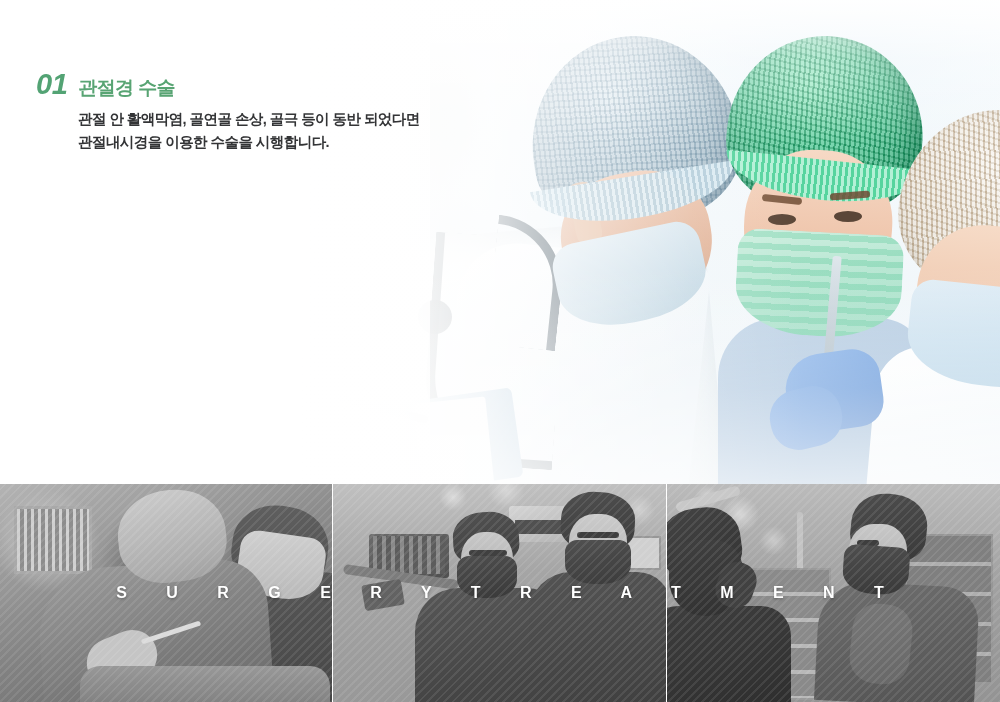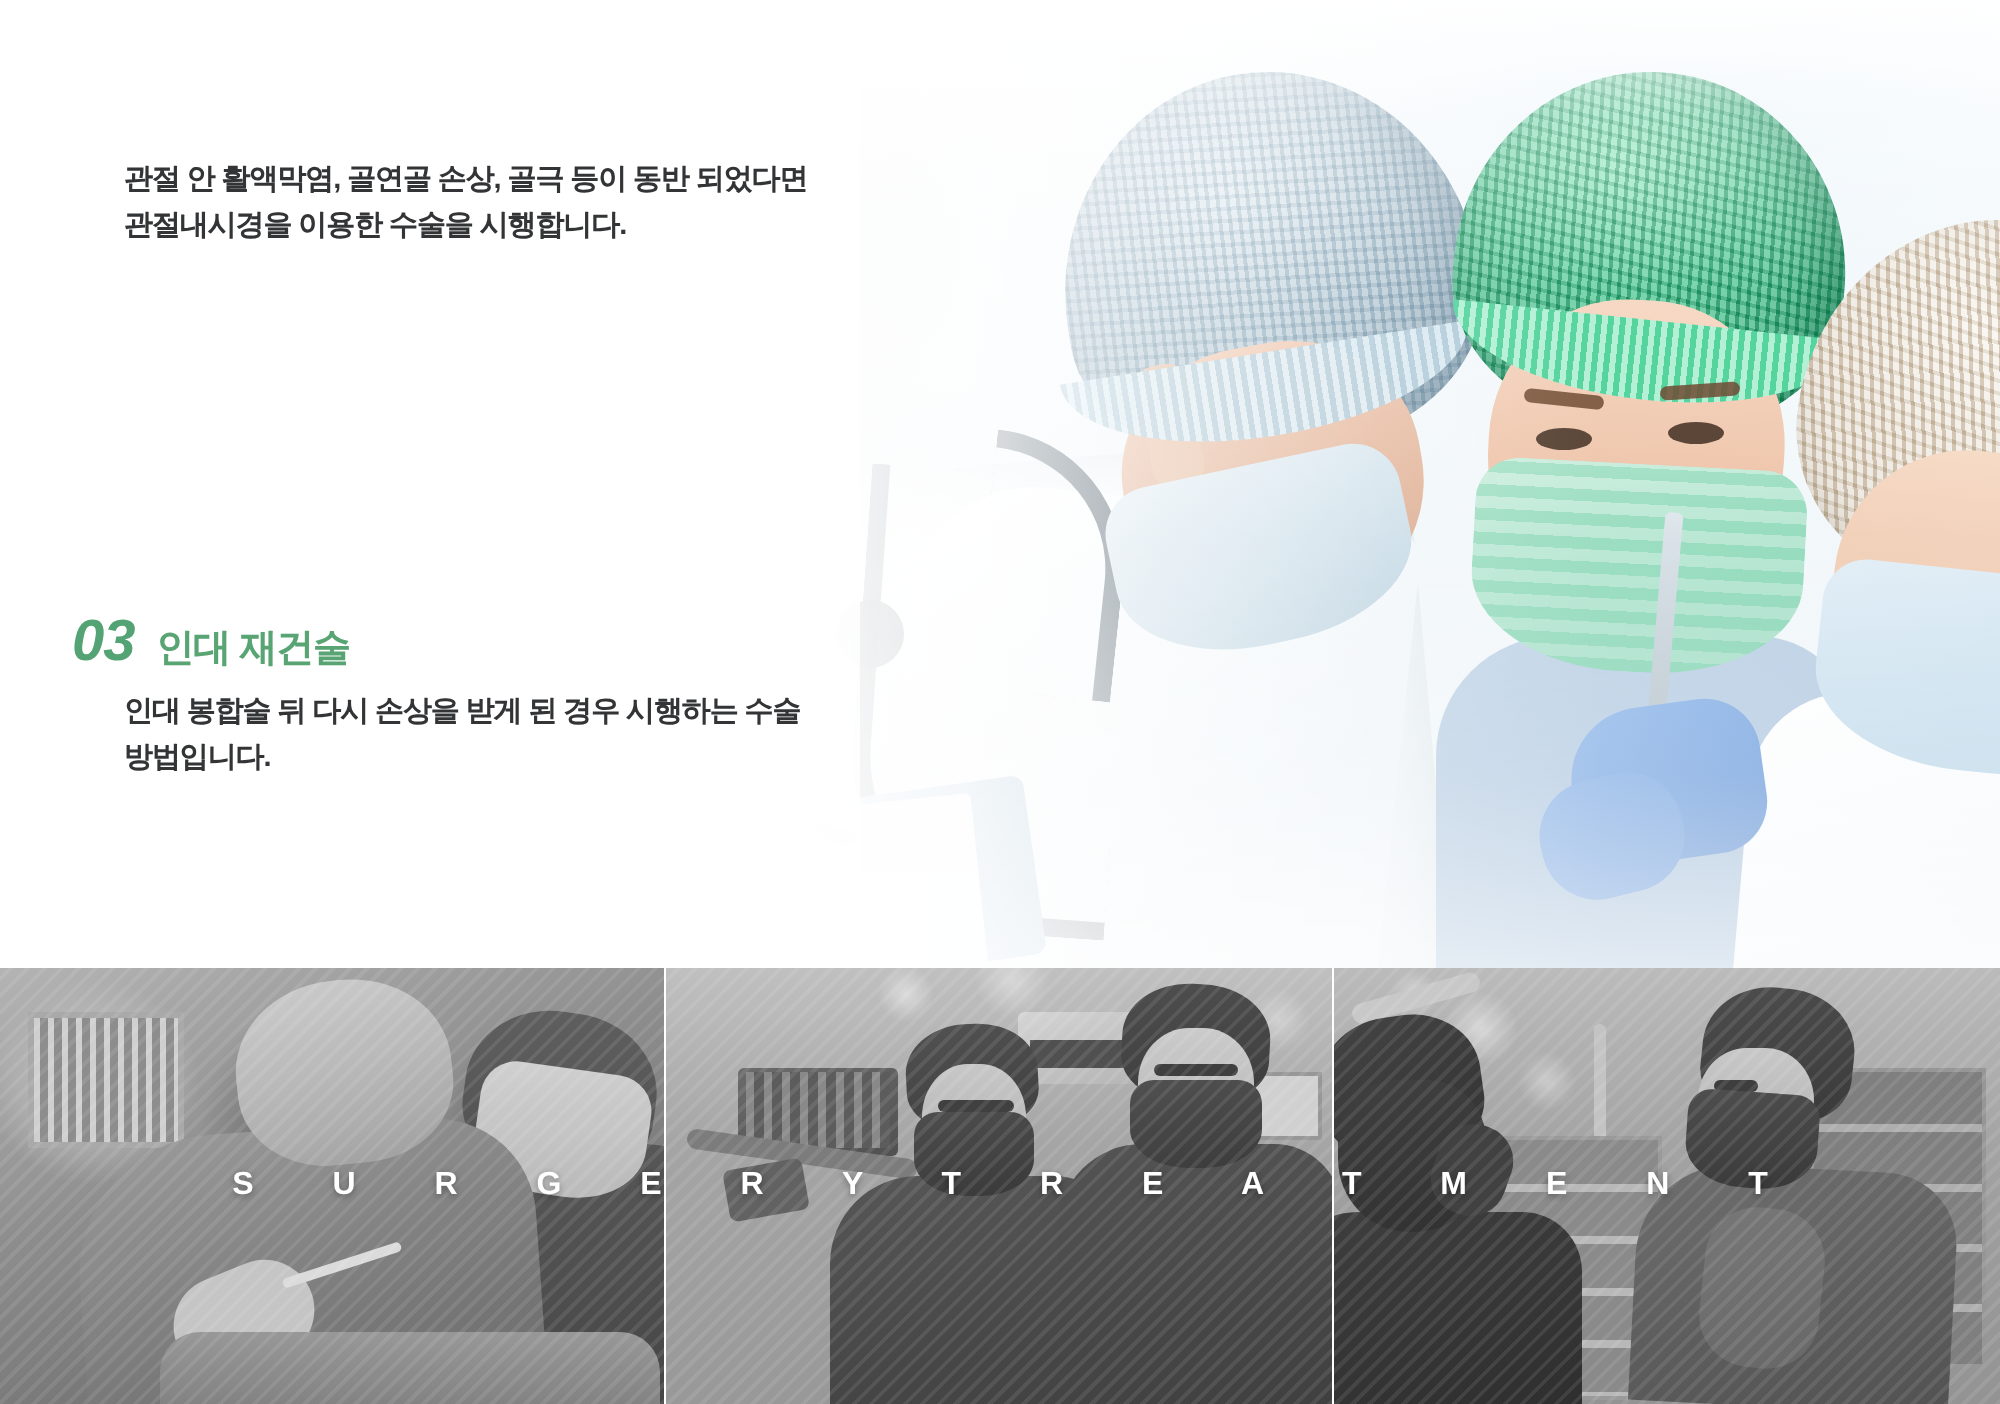--- a/index.html
+++ b/index.html
@@ -243,21 +243,21 @@
     font-size:29px; font-weight:700; font-style:italic;
     color:#53a374; letter-spacing:-0.5px; line-height:1;
     font-family:"Liberation Sans","DejaVu Sans",sans-serif;
   }
   .title {
     font-size:19px; font-weight:700; color:#58a473;
     letter-spacing:-0.6px; line-height:1.1;
     font-family:"Liberation Sans","DejaVu Sans",sans-serif;
   }
   .desc {
-    margin-left:26px; margin-top:9px;
+    margin-left:42px; margin-top:9px;
     font-size:14.5px; font-weight:600; color:#333436;
     line-height:1.62; letter-spacing:-0.55px;
     white-space:pre-line;
   }
 
   
   .strip {
     position:absolute; left:0; top:484px; width:1000px; height:218px;
     display:flex; background:#8d8d8d;
   }
@@ -570,33 +570,29 @@
       <div class="veil"></div>
       <div class="veil-top"></div>
       <div class="veil-bot"></div>
     </div>
 
     <div class="hero-left-fade"></div>
 
     <div class="list">
 
       <div class="item i0">
+        <div class="item-head">
+          <div class="num">01</div>
+          <div class="title">관절경 수술</div>
+        </div>
         <div class="desc">관절 안 활액막염, 골연골 손상, 골극 등이 동반 되었다면
 관절내시경을 이용한 수술을 시행합니다.</div>
       </div>
 
 
-      <div class="item i2">
-        <div class="item-head">
-          <div class="num">03</div>
-          <div class="title">인대 재건술</div>
-        </div>
-        <div class="desc">인대 봉합술 뒤 다시 손상을 받게 된 경우 시행하는 수술
-방법입니다.</div>
-      </div>
 
     </div>
   </div>
 
   <div class="strip">
 
     <div class="panel p0">
       <div class="img"></div>
       <div class="p0-shelf"></div>
       <div class="p0-surg2-body"></div>

